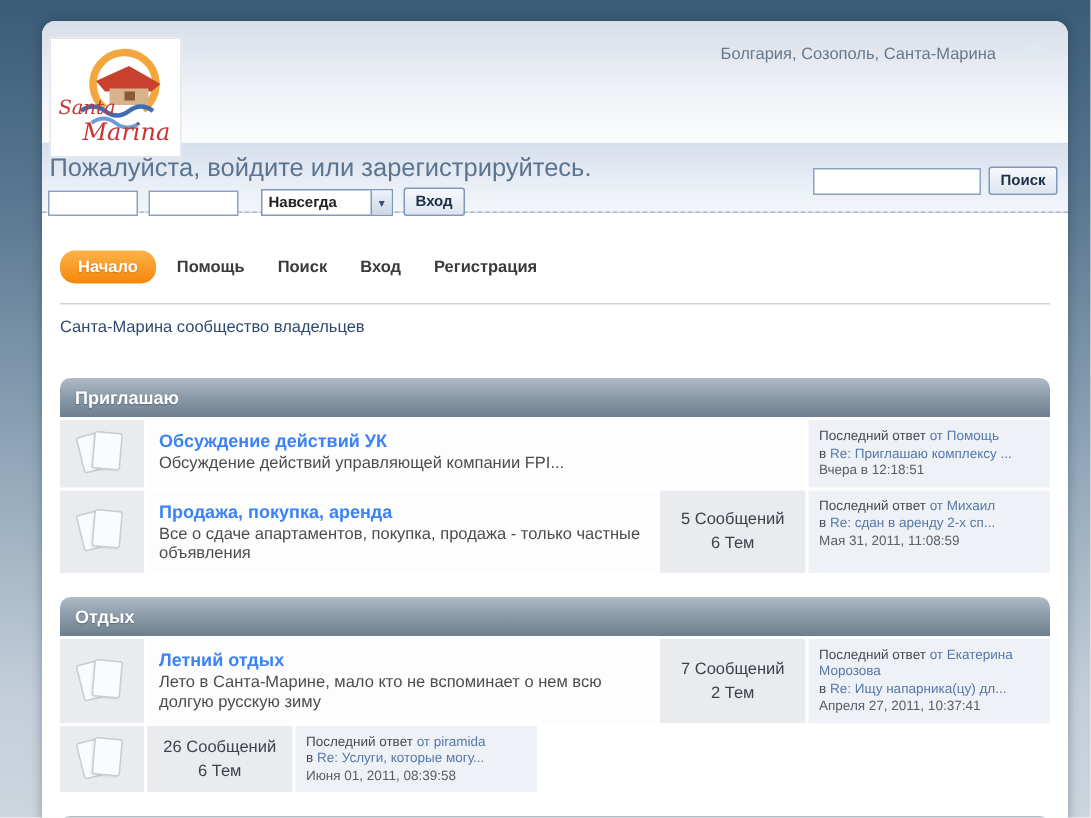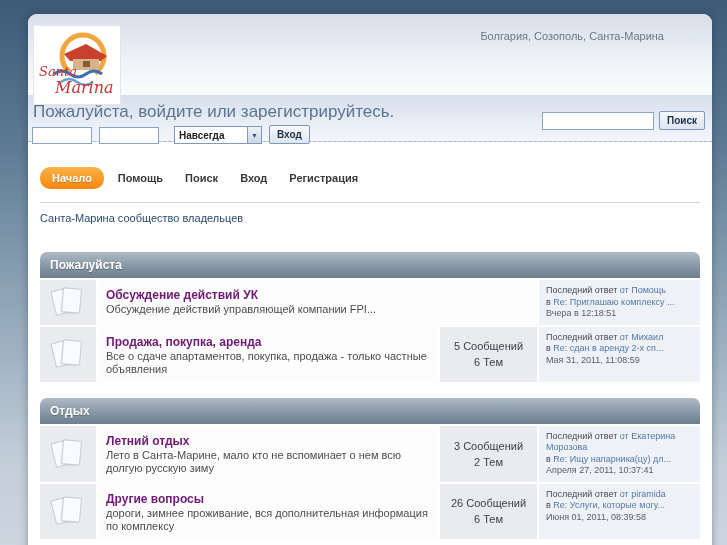--- a/index.html
+++ b/index.html
@@ -75,21 +75,21 @@
     display:flex; align-items:center; justify-content:center;
   }
   .cell-info { flex:1; background:#fdfdfe; padding:5px 8px 6px; }
   .cell-stats {
     width:97px; min-width:97px; background:#e9ebee; font-size:11px; color:#3c434b;
     display:flex; flex-direction:column; align-items:center; justify-content:center; line-height:16px;
   }
   .cell-last { width:161px; min-width:161px; background:#eef1f6; padding:5px 7px; font-size:9px; line-height:11.5px; color:#454b52; }
   .cell-last a { color:#5578a8; text-decoration:none; cursor:pointer; }
   .cell-last .lp-date { color:#5a6068; }
-  .board-title { font-size:12px; font-weight:bold; color:#701a75; text-decoration:none; cursor:pointer; display:inline-block; margin-bottom:1px; }
+  .board-title { font-size:12px; font-weight:bold; color:#3b82f6; text-decoration:none; cursor:pointer; display:inline-block; margin-bottom:1px; }
   .board-desc { font-size:11px; color:#4c4c4c; line-height:13px; }
   .pages-icon { position:relative; width:34px; height:34px; }
   .pg {
     position:absolute; width:19px; height:25px; background:#fafbfc;
     border:1px solid #c7ccd3; border-radius:2px;
   }
   .pg-back { left:2px; top:4px; transform:rotate(-14deg); }
   .pg-front { left:11px; top:3px; transform:rotate(5deg); box-shadow:-1px 1px 1px rgba(0,0,0,.06); }
 </style>
 </head>
@@ -143,21 +143,21 @@
         <span class="nav-item">Помощь</span>
         <span class="nav-item">Поиск</span>
         <span class="nav-item">Вход</span>
         <span class="nav-item">Регистрация</span>
       </div>
 
       <hr class="divider">
 
       <div class="breadcrumb">Санта-Марина сообщество владельцев</div>
 
-      <div class="catbar">Пожалуйста</div>
+      <div class="catbar">Приглашаю</div>
 
       <div class="board-row">
         <div class="cell-icon">
           <div class="pages-icon">
               <div class="pg pg-back"></div>
               <div class="pg pg-front"></div>
             </div>
         </div>
         <div class="cell-info">
           <a class="board-title">Обсуждение действий УК</a>
@@ -203,42 +203,38 @@
           <div class="pages-icon">
               <div class="pg pg-back"></div>
               <div class="pg pg-front"></div>
             </div>
         </div>
         <div class="cell-info">
           <a class="board-title">Летний отдых</a>
           <div class="board-desc">Лето в Санта-Марине, мало кто не вспоминает о нем всю долгую русскую зиму</div>
         </div>
         <div class="cell-stats">
-          <span>3 Сообщений</span>
+          <span>7 Сообщений</span>
           <span>2 Тем</span>
         </div>
         <div class="cell-last">
           <span>Последний ответ</span>
           <a>от Екатерина Морозова</a><br>
           <span>в</span>
           <a>Re: Ищу напарника(цу) дл...</a><br>
           <span class="lp-date">Апреля 27, 2011, 10:37:41</span>
         </div>
       </div>
 
       <div class="board-row">
         <div class="cell-icon">
           <div class="pages-icon">
               <div class="pg pg-back"></div>
               <div class="pg pg-front"></div>
             </div>
-        </div>
-        <div class="cell-info">
-          <a class="board-title">Другие вопросы</a>
-          <div class="board-desc">дороги, зимнее проживание, вся дополнительная информация по комплексу</div>
         </div>
         <div class="cell-stats">
           <span>26 Сообщений</span>
           <span>6 Тем</span>
         </div>
         <div class="cell-last">
           <span>Последний ответ</span>
           <a>от piramida</a><br>
           <span>в</span>
           <a>Re: Услуги, которые могу...</a><br>

